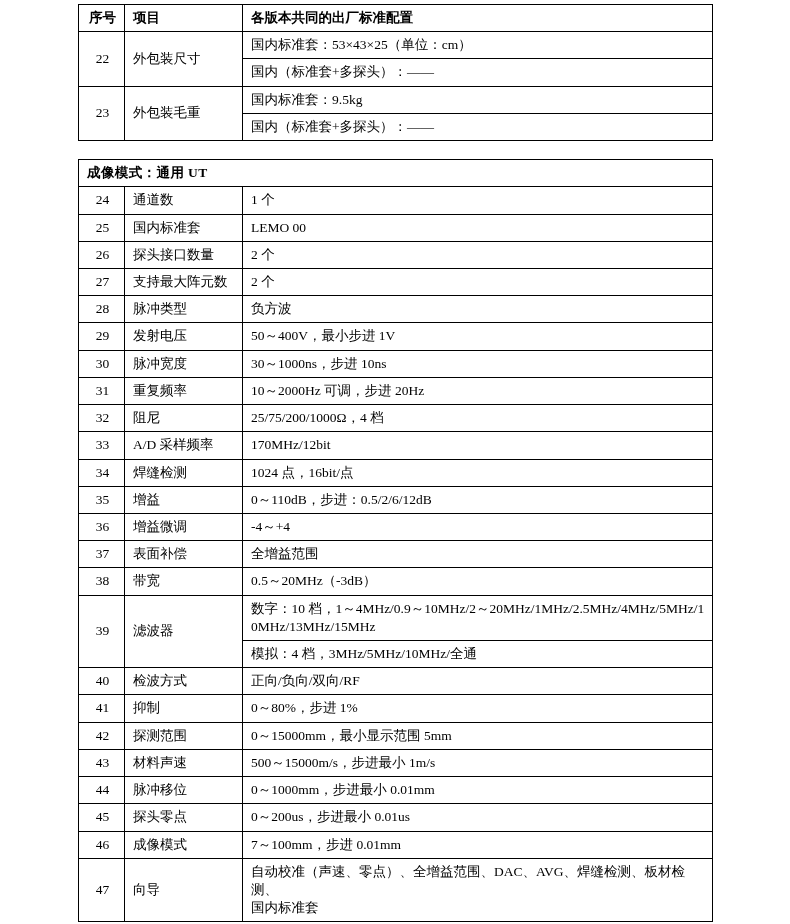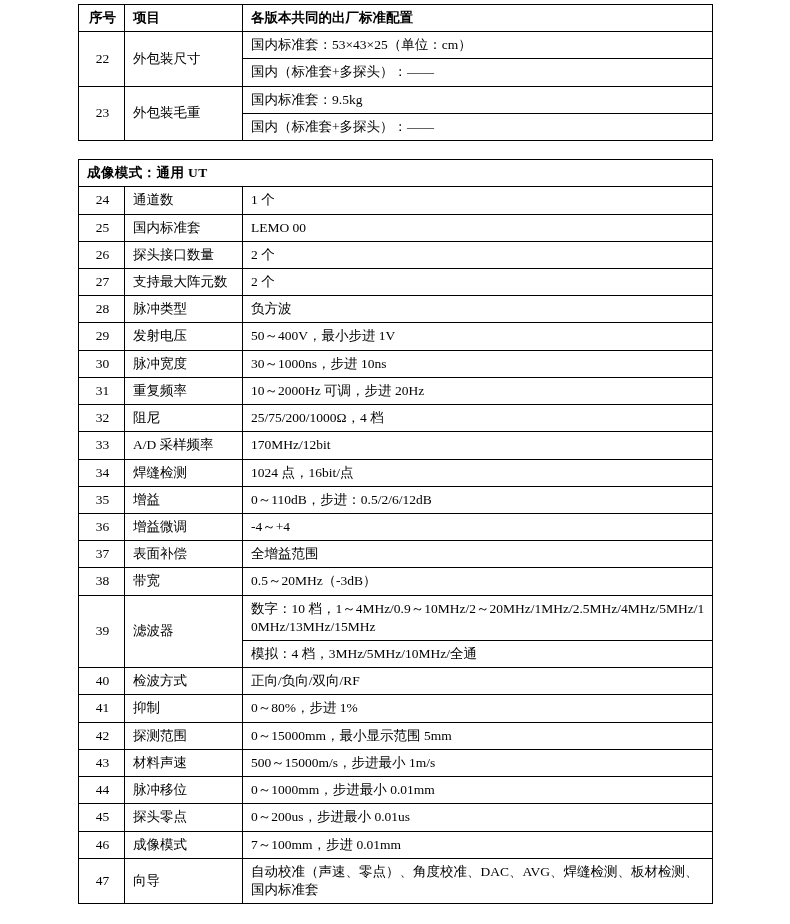--- a/index.html
+++ b/index.html
@@ -221,19 +221,19 @@
       <tr>
         <td class="center">46</td>
         <td>成像模式</td>
         <td>7～100mm，步进 0.01mm</td>
       </tr>
 
       <tr>
         <td class="center">47</td>
         <td>向导</td>
         <td>
-          <div>自动校准（声速、零点）、角度校准、DAC、AVG、焊缝检测、板材检测、</div>
+          <div>自动校准（声速、零点）、全增益范围、DAC、AVG、焊缝检测、板材检测、</div>
           <div>国内标准套</div>
         </td>
       </tr>
     </tbody>
   </table>
 </div>
 
 </body></html>

